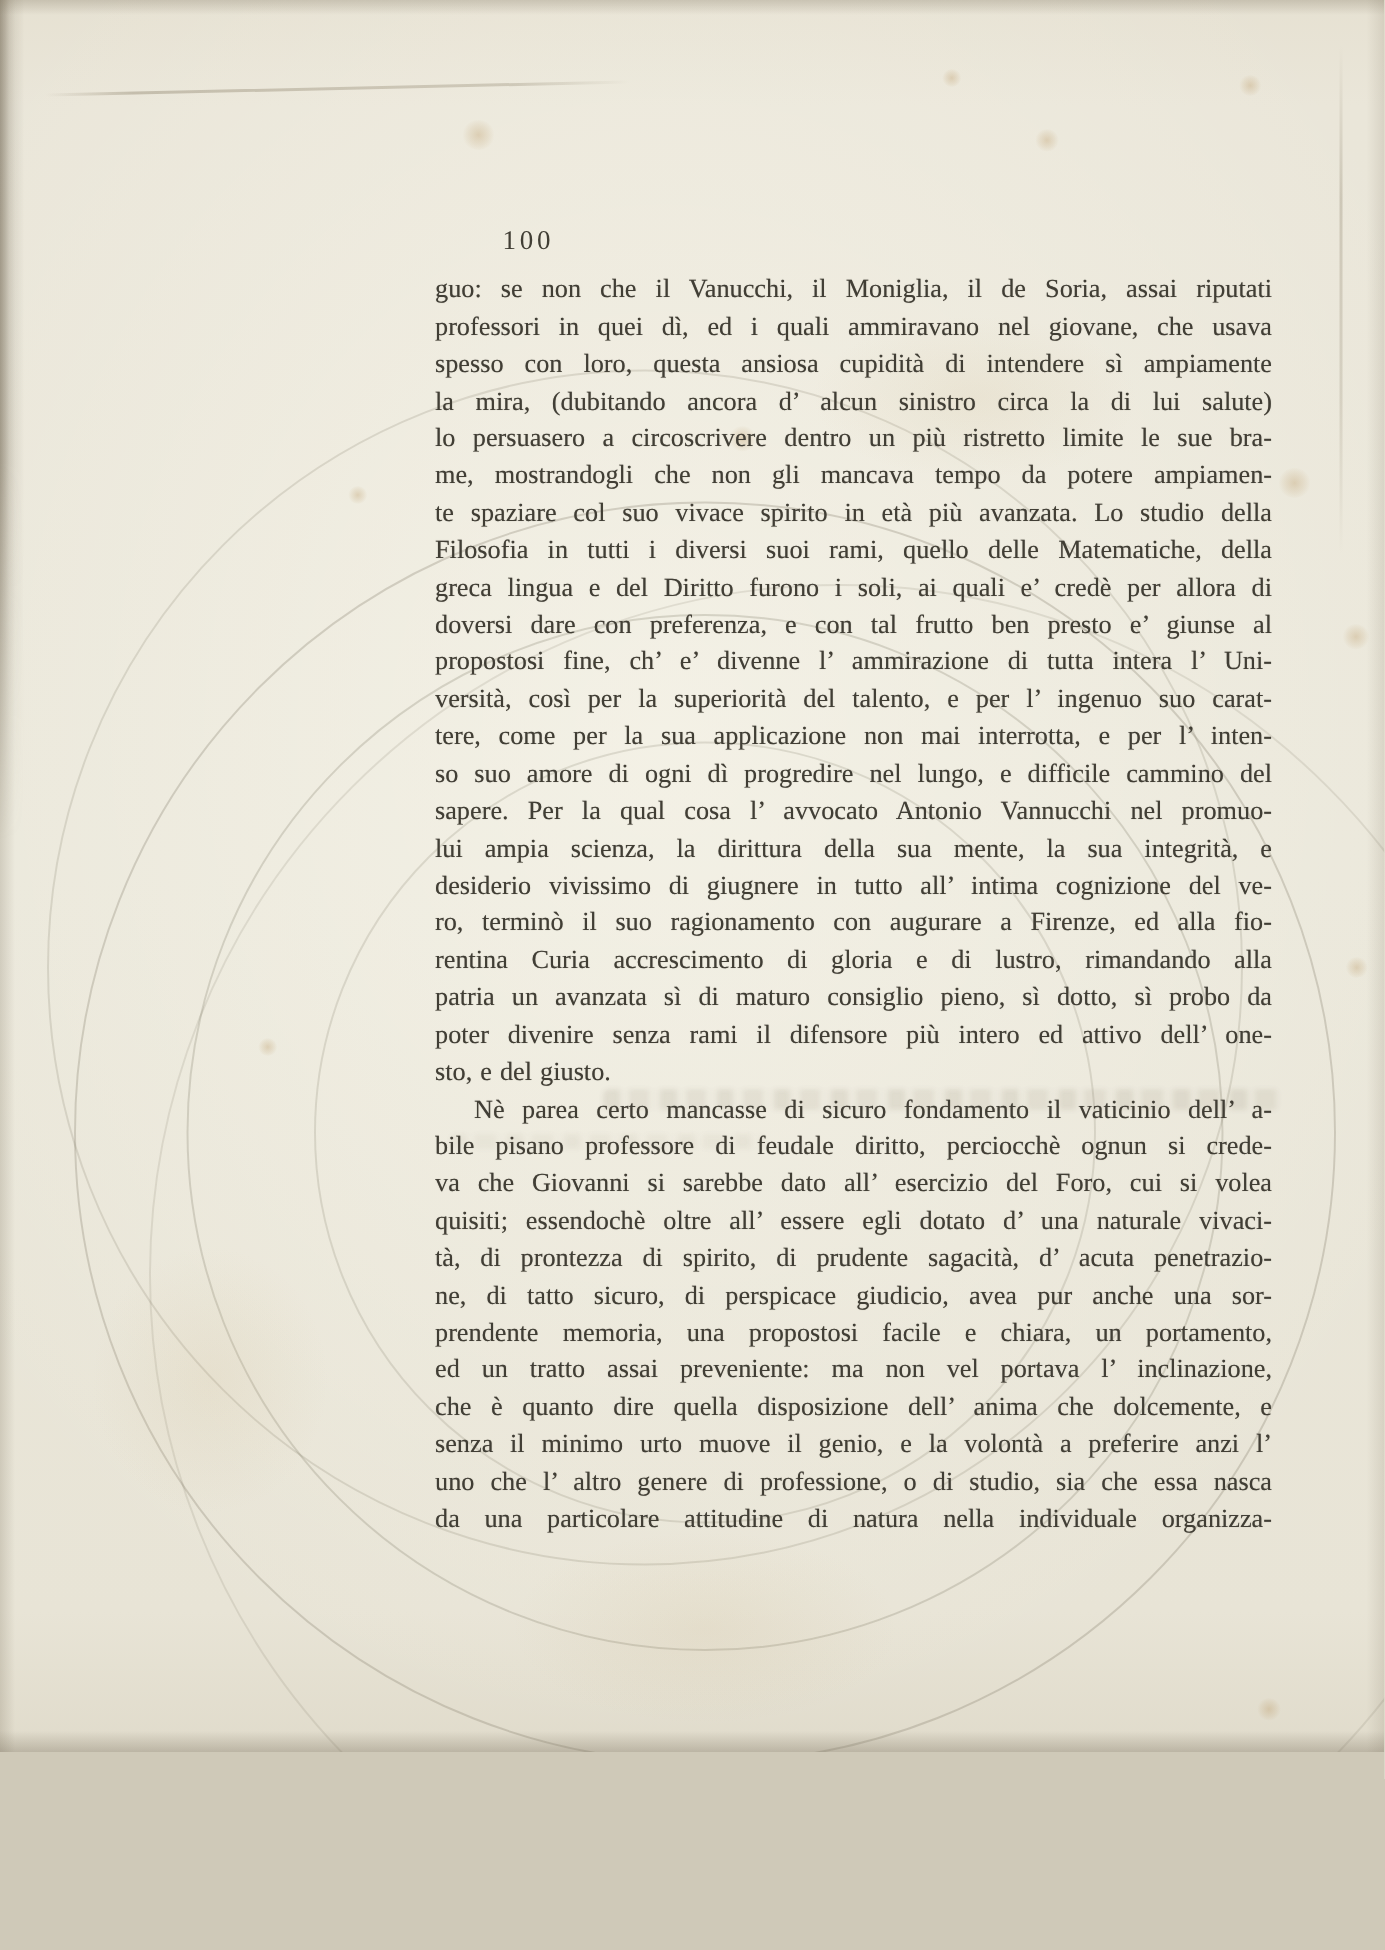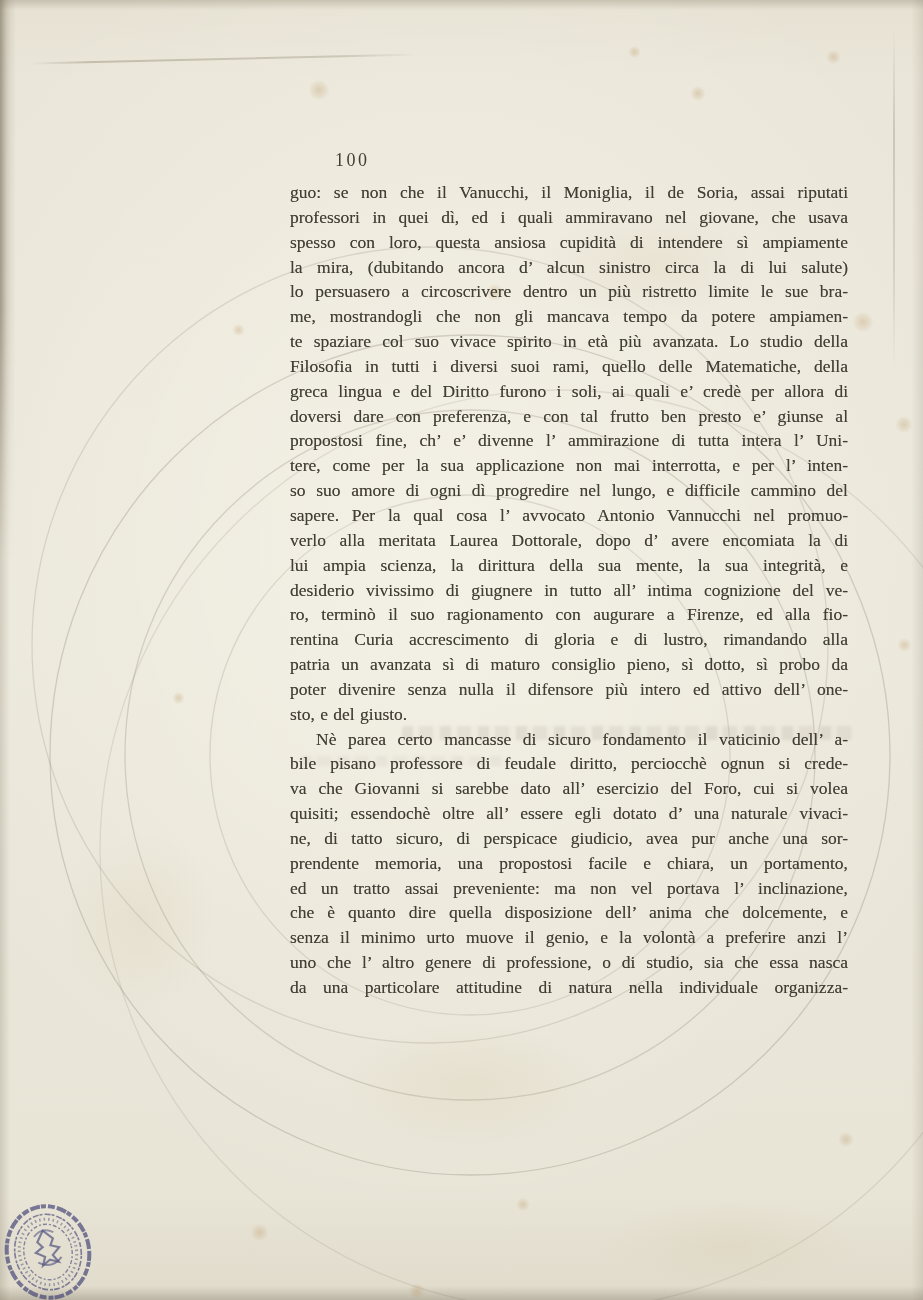--- a/index.html
+++ b/index.html
@@ -10,21 +10,21 @@
   }
   *{margin:0;padding:0;box-sizing:border-box;}
   html,body{width:923px;height:1300px;}
   body{
     font-family:"Liberation Serif","DejaVu Serif",serif;
     background:#cfc9b8;
     overflow:hidden;
   }
   .page{
     position:relative;
-    width:923px;height:1300px;
+    width:923px;height:1168px;
     background:
       radial-gradient(ellipse 780px 900px at 48% 42%, rgba(255,253,244,0.45), rgba(255,253,244,0) 75%),
       linear-gradient(180deg, #e6e1d2 0%, #eae6d9 6%, #eae7da 50%, #e8e4d6 92%, #e0dbcb 100%);
     background-color:var(--paper);
     overflow:hidden;
   }
   
   .edge-left{
     position:absolute;left:0;top:0;width:16px;height:560px;
     background:linear-gradient(90deg, rgba(120,110,92,0.55), rgba(120,110,92,0.18) 6px, rgba(120,110,92,0) 16px);
@@ -162,35 +162,36 @@
       <div class="line">professori in quei dì, ed i quali ammiravano nel giovane, che usava</div>
       <div class="line">spesso con loro, questa ansiosa cupidità di intendere sì ampiamente</div>
       <div class="line">la mira, (dubitando ancora d’ alcun sinistro circa la di lui salute)</div>
       <div class="line">lo persuasero a circoscrivere dentro un più ristretto limite le sue bra-</div>
       <div class="line">me, mostrandogli che non gli mancava tempo da potere ampiamen-</div>
       <div class="line">te spaziare col suo vivace spirito in età più avanzata. Lo studio della</div>
       <div class="line">Filosofia in tutti i diversi suoi rami, quello delle Matematiche, della</div>
       <div class="line">greca lingua e del Diritto furono i soli, ai quali e’ credè per allora di</div>
       <div class="line">doversi dare con preferenza, e con tal frutto ben presto e’ giunse al</div>
       <div class="line">propostosi fine, ch’ e’ divenne l’ ammirazione di tutta intera l’ Uni-</div>
+      <div class="line">versità, così per la superiorità del talento, e per l’ ingenuo suo carat-</div>
       <div class="line">tere, come per la sua applicazione non mai interrotta, e per l’ inten-</div>
       <div class="line">so suo amore di ogni dì progredire nel lungo, e difficile cammino del</div>
       <div class="line">sapere. Per la qual cosa l’ avvocato Antonio Vannucchi nel promuo-</div>
-      <div class="line">verlo alla meritata Laurea Dottorale, dopo d’ avere encomiata la di</div>
       <div class="line">lui ampia scienza, la dirittura della sua mente, la sua integrità, e</div>
       <div class="line">desiderio vivissimo di giugnere in tutto all’ intima cognizione del ve-</div>
       <div class="line">ro, terminò il suo ragionamento con augurare a Firenze, ed alla fio-</div>
       <div class="line">rentina Curia accrescimento di gloria e di lustro, rimandando alla</div>
       <div class="line">patria un avanzata sì di maturo consiglio pieno, sì dotto, sì probo da</div>
-      <div class="line">poter divenire senza nulla il difensore più intero ed attivo dell’ one-</div>
+      <div class="line">poter divenire senza rami il difensore più intero ed attivo dell’ one-</div>
       <div class="line nojust">sto, e del giusto.</div>
       <div class="line indent">Nè parea certo mancasse di sicuro fondamento il vaticinio dell’ a-</div>
       <div class="line">bile pisano professore di feudale diritto, perciocchè ognun si crede-</div>
       <div class="line">va che Giovanni si sarebbe dato all’ esercizio del Foro, cui si volea</div>
       <div class="line">quisiti; essendochè oltre all’ essere egli dotato d’ una naturale vivaci-</div>
+      <div class="line">tà, di prontezza di spirito, di prudente sagacità, d’ acuta penetrazio-</div>
       <div class="line">ne, di tatto sicuro, di perspicace giudicio, avea pur anche una sor-</div>
       <div class="line">prendente memoria, una propostosi facile e chiara, un portamento,</div>
       <div class="line">ed un tratto assai preveniente: ma non vel portava l’ inclinazione,</div>
       <div class="line">che è quanto dire quella disposizione dell’ anima che dolcemente, e</div>
       <div class="line">senza il minimo urto muove il genio, e la volontà a preferire anzi l’</div>
       <div class="line">uno che l’ altro genere di professione, o di studio, sia che essa nasca</div>
       <div class="line">da una particolare attitudine di natura nella individuale organizza-</div>
     </div>
 
   <svg class="stamp" width="118" height="124" viewBox="0 0 118 124">

